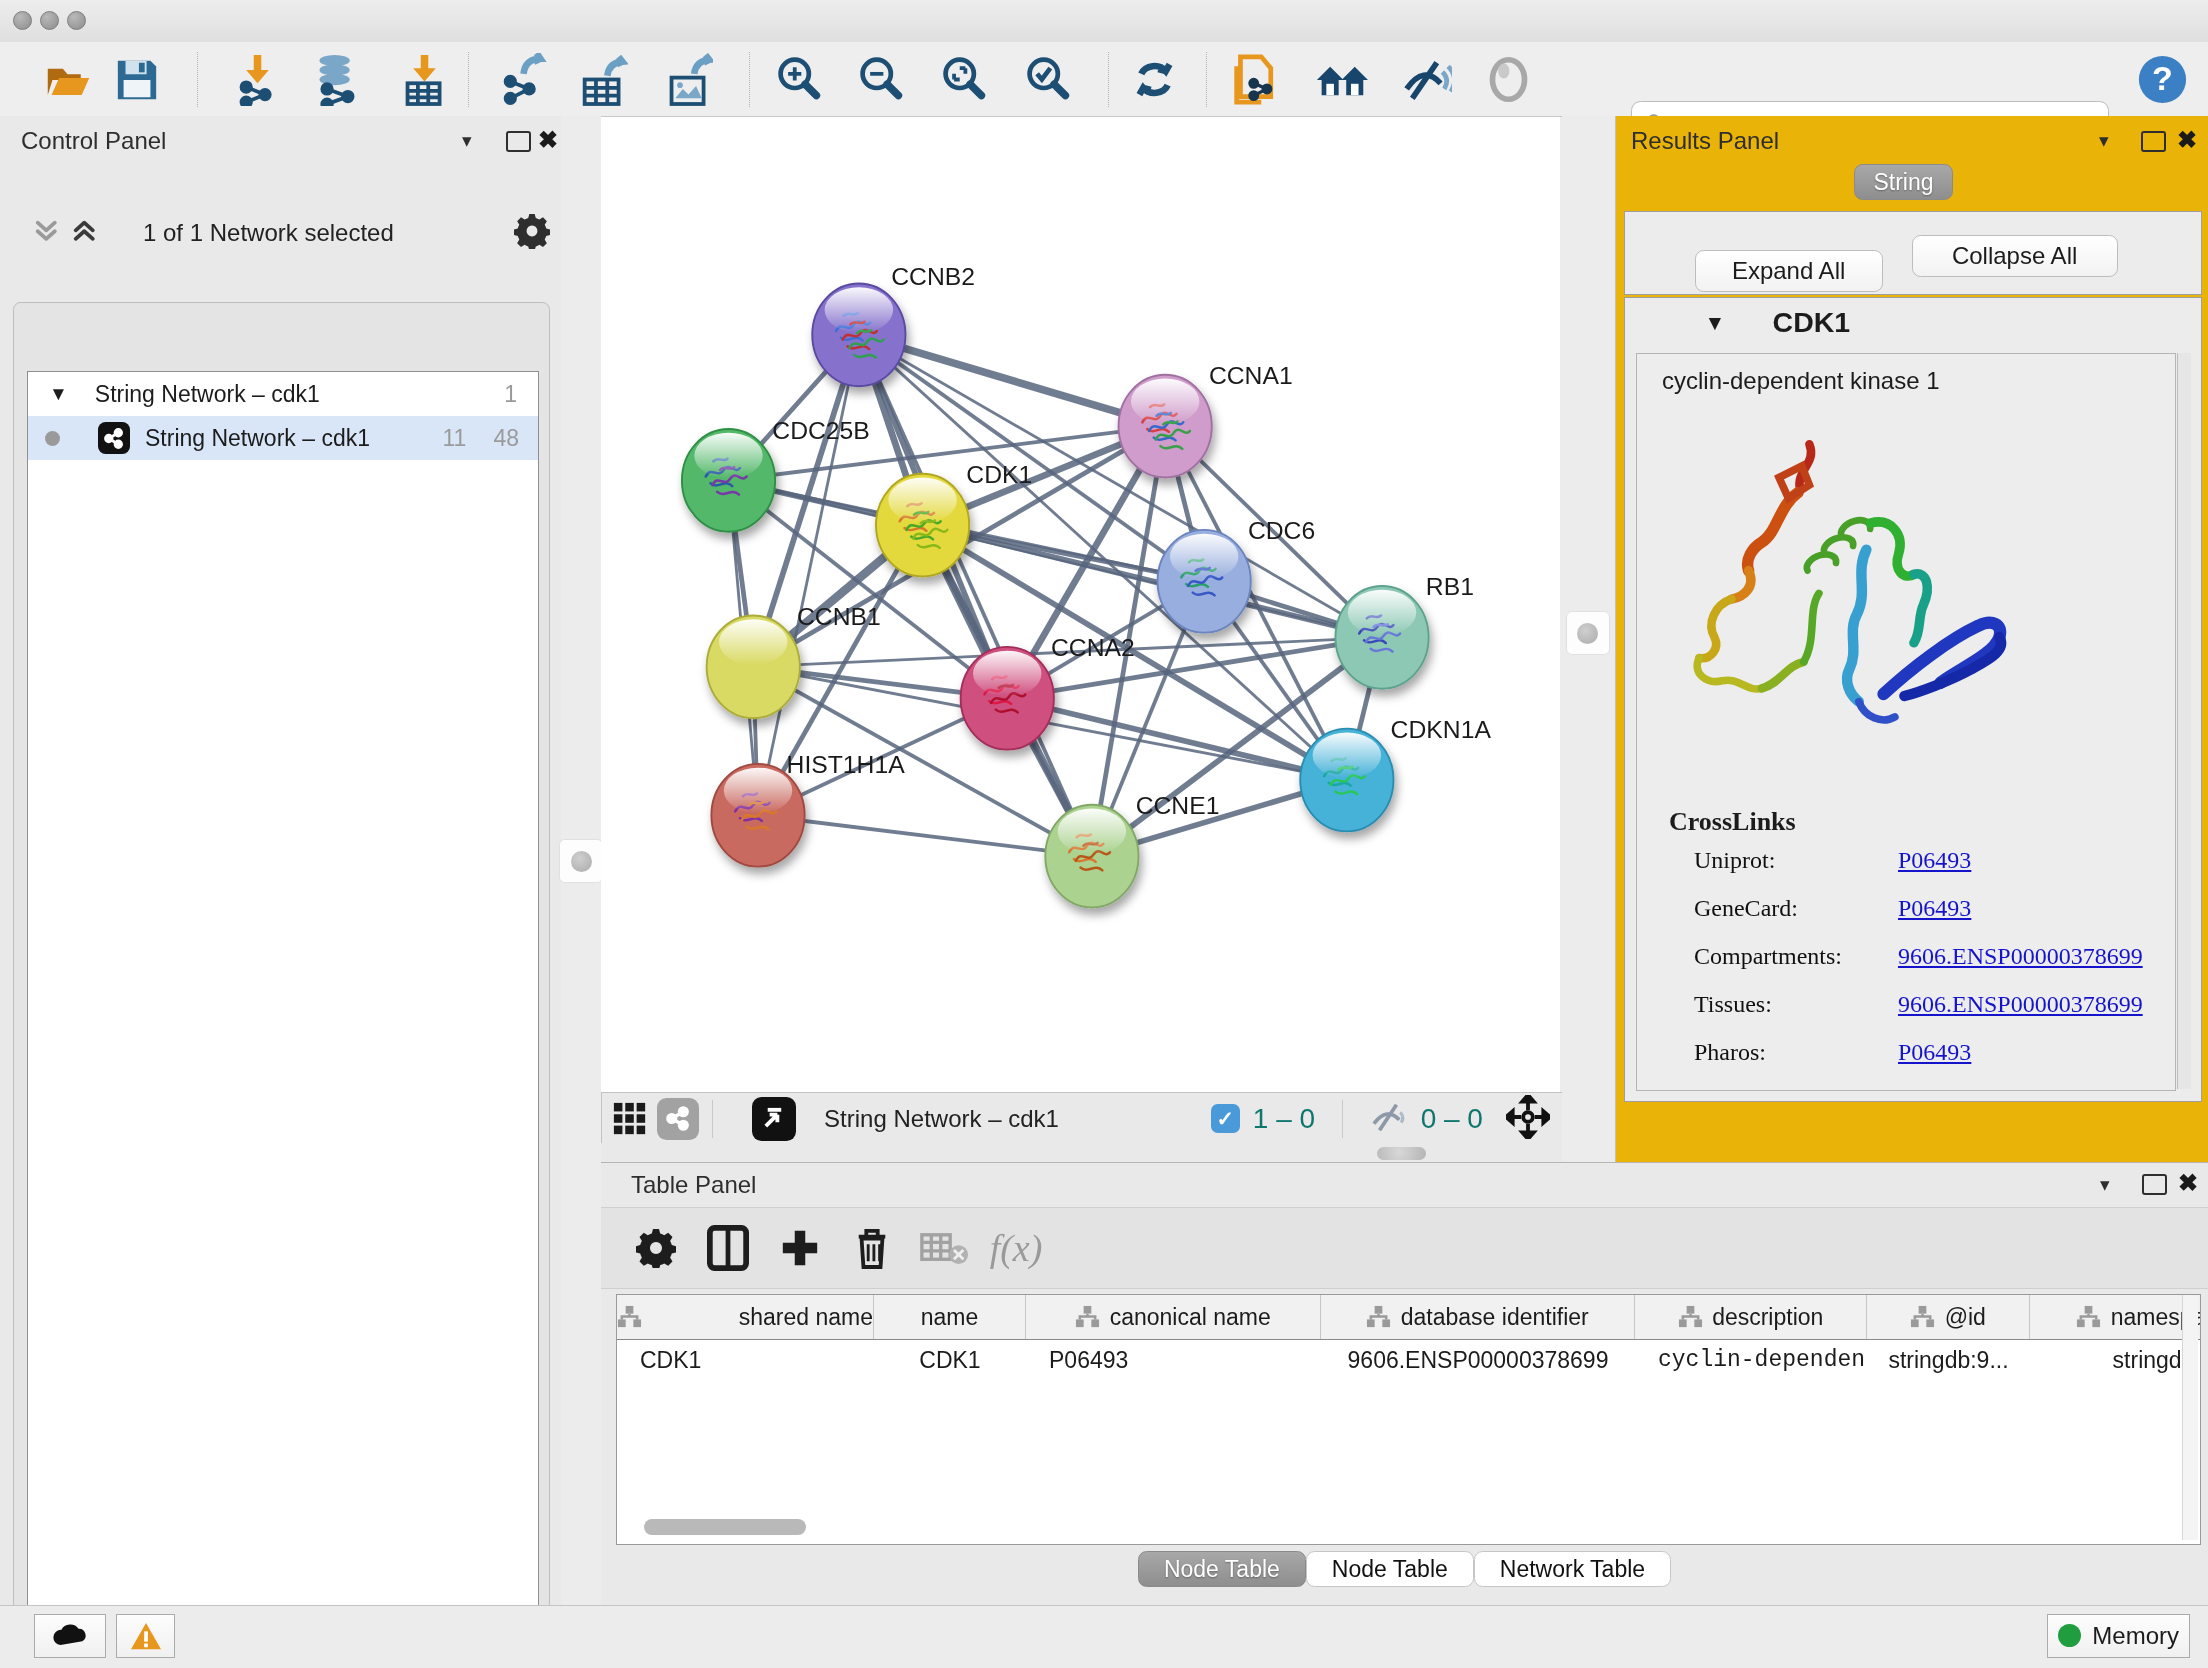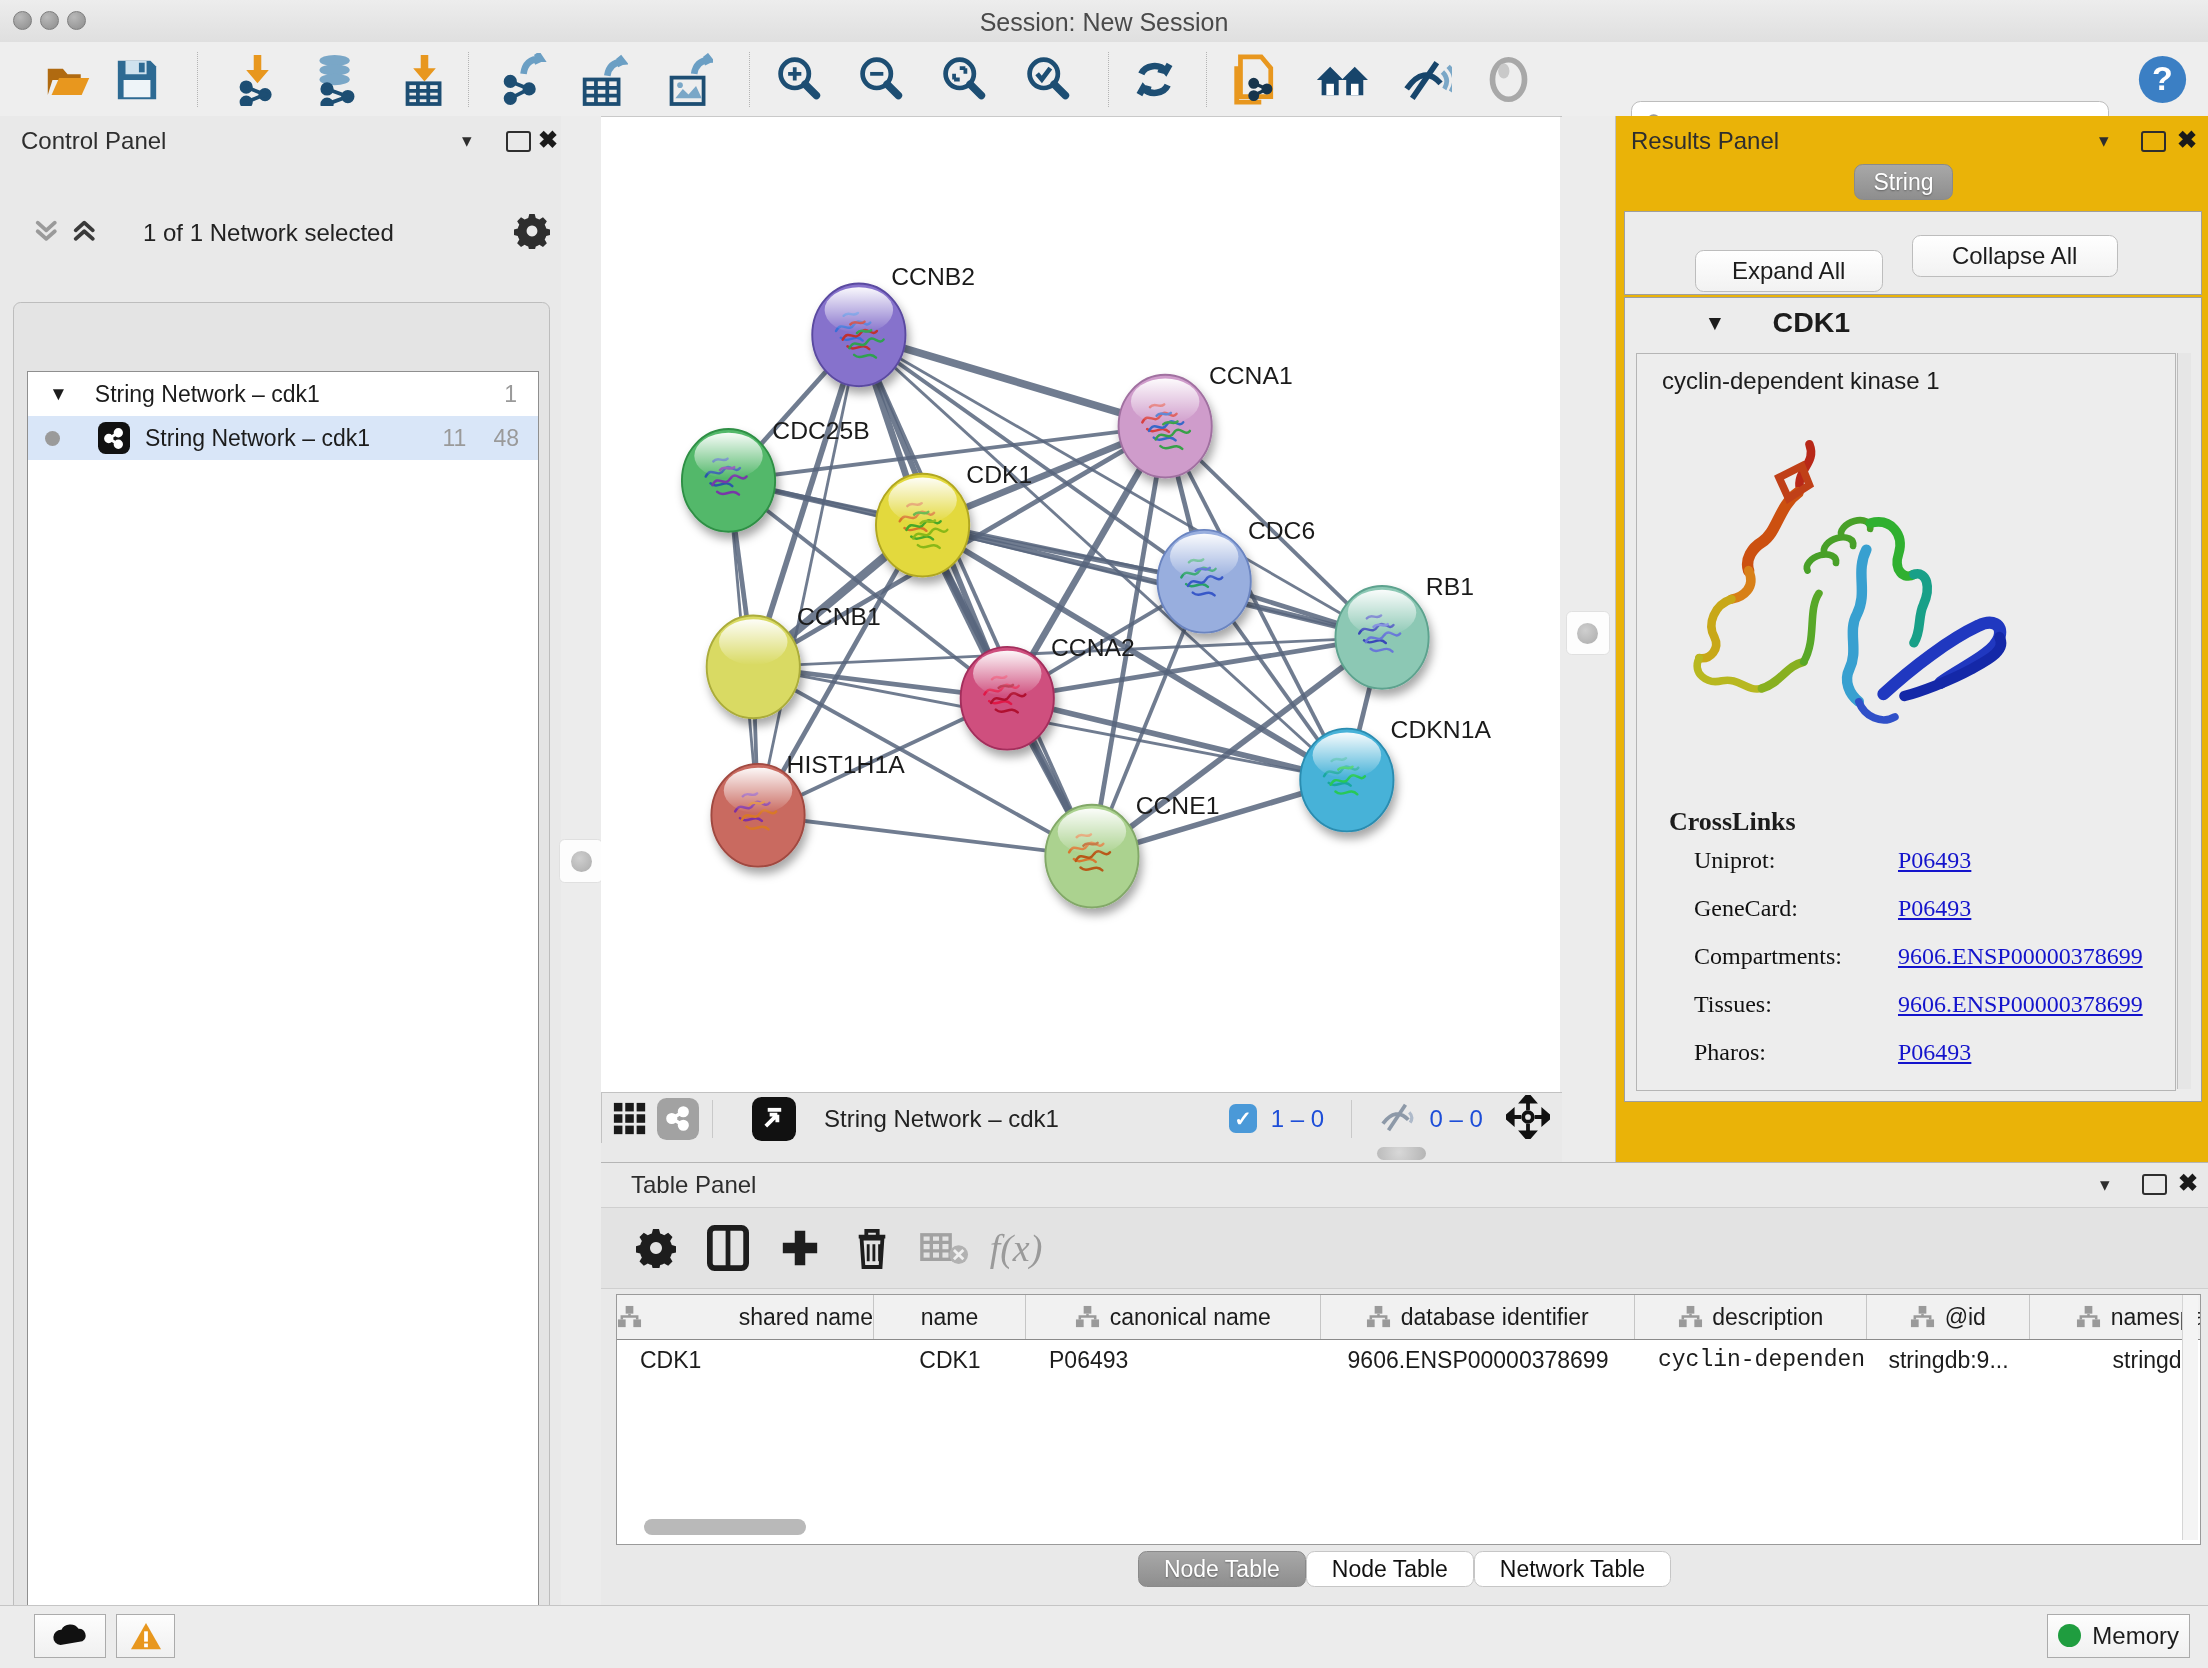--- a/index.html
+++ b/index.html
@@ -28,21 +28,21 @@
   .tree{left:27px;top:255px;width:510px;height:1318px;background:#fff;border:1.9px solid #8f8f8f;}
   .tree-row{height:44px;display:flex;align-items:center;font-size:23px;}
   .tree-row.sel{background:#d9e6f8;}
   .cnt{color:#9a9a9a;font-size:23px;}
   .share-badge{width:32px;height:32px;background:#111;border-radius:7.6px;display:flex;align-items:center;justify-content:center;}
   .graydot{width:15px;height:15px;border-radius:50%;background:#9a9a9a;}
   
   .canvas{left:601px;top:116px;width:959px;height:976px;background:#fff;border-top:1px solid #c9c9c9;}
   .cv-footer{left:601px;top:1092px;width:961px;height:51px;background:#e9e9e9;border:1px solid #c2c2c2;display:flex;align-items:center;}
   .cvf-sep{width:0;height:38px;border-left:1px solid #c9c9c9;margin:0 13.3px;}
-  .cv-counts{color:#1d4ed8;font-size:24px;}
+  .cv-counts{color:#0f766e;font-size:28px;}
   .checkbox{width:28.5px;height:28.5px;background:#4a99d8;border-radius:6.7px;color:#fff;font-size:21px;display:flex;align-items:center;justify-content:center;font-weight:bold;}
   .splitter-handle{width:42px;height:42px;background:#fdfdfd;border:1px solid #e0e0e0;border-radius:5.7px;display:flex;align-items:center;justify-content:center;}
   .sh-dot{width:21px;height:21px;border-radius:50%;background:radial-gradient(circle at 40% 35%,#cfcfcf,#ababab);}
   .hdrag{left:1377px;top:1147px;width:49px;height:13.3px;border-radius:7.6px;background:radial-gradient(circle at 45% 40%,#d8d8d8,#b4b4b4);}
   
   .results{left:1615px;top:116px;width:593px;height:1046px;background:#eab308;border-left:1px solid #c2c2c2;}
   .res-box{left:7.6px;width:576px;background:#ececec;border:1px solid #9f9f9f;}
   .btn{background:linear-gradient(#ffffff,#f2f2f2);border:1px solid #bdbdbd;border-radius:8.6px;font-size:24px;display:flex;align-items:center;justify-content:center;cursor:pointer;}
   .cdk-inner{left:11.4px;top:55px;width:538px;height:736px;background:#ededed;border:1px solid #b5b5b5;}
   .serif{font-family:"Liberation Serif",serif;}
@@ -67,21 +67,20 @@
   .memdot{width:23px;height:23px;border-radius:50%;}
   .chev{fill:none;stroke-linecap:round;stroke-linejoin:round;}
 </style>
 </head>
 <body>
 
 <div class="abs titlebar">
   <div class="abs tl-dot" style="left:13.3px"></div>
   <div class="abs tl-dot" style="left:40px"></div>
   <div class="abs tl-dot" style="left:67px"></div>
-  <div class="abs win-title">Session: New Session</div>
 </div>
 
 <div class="abs toolbar">
   <div class="abs tbi" style="left:42px">
     <svg width="49" height="46" viewBox="0 0 52 48">
         <path d="M4 40 L4 12 h16 l5 6 h14 v6 h-30 z" fill="#b06a10"></path>
         <path d="M8 40 L16 22 h32 L40 40 z" fill="#e8971e"></path>
       </svg>
   </div>
   <div class="abs tbi" style="left:110px">

